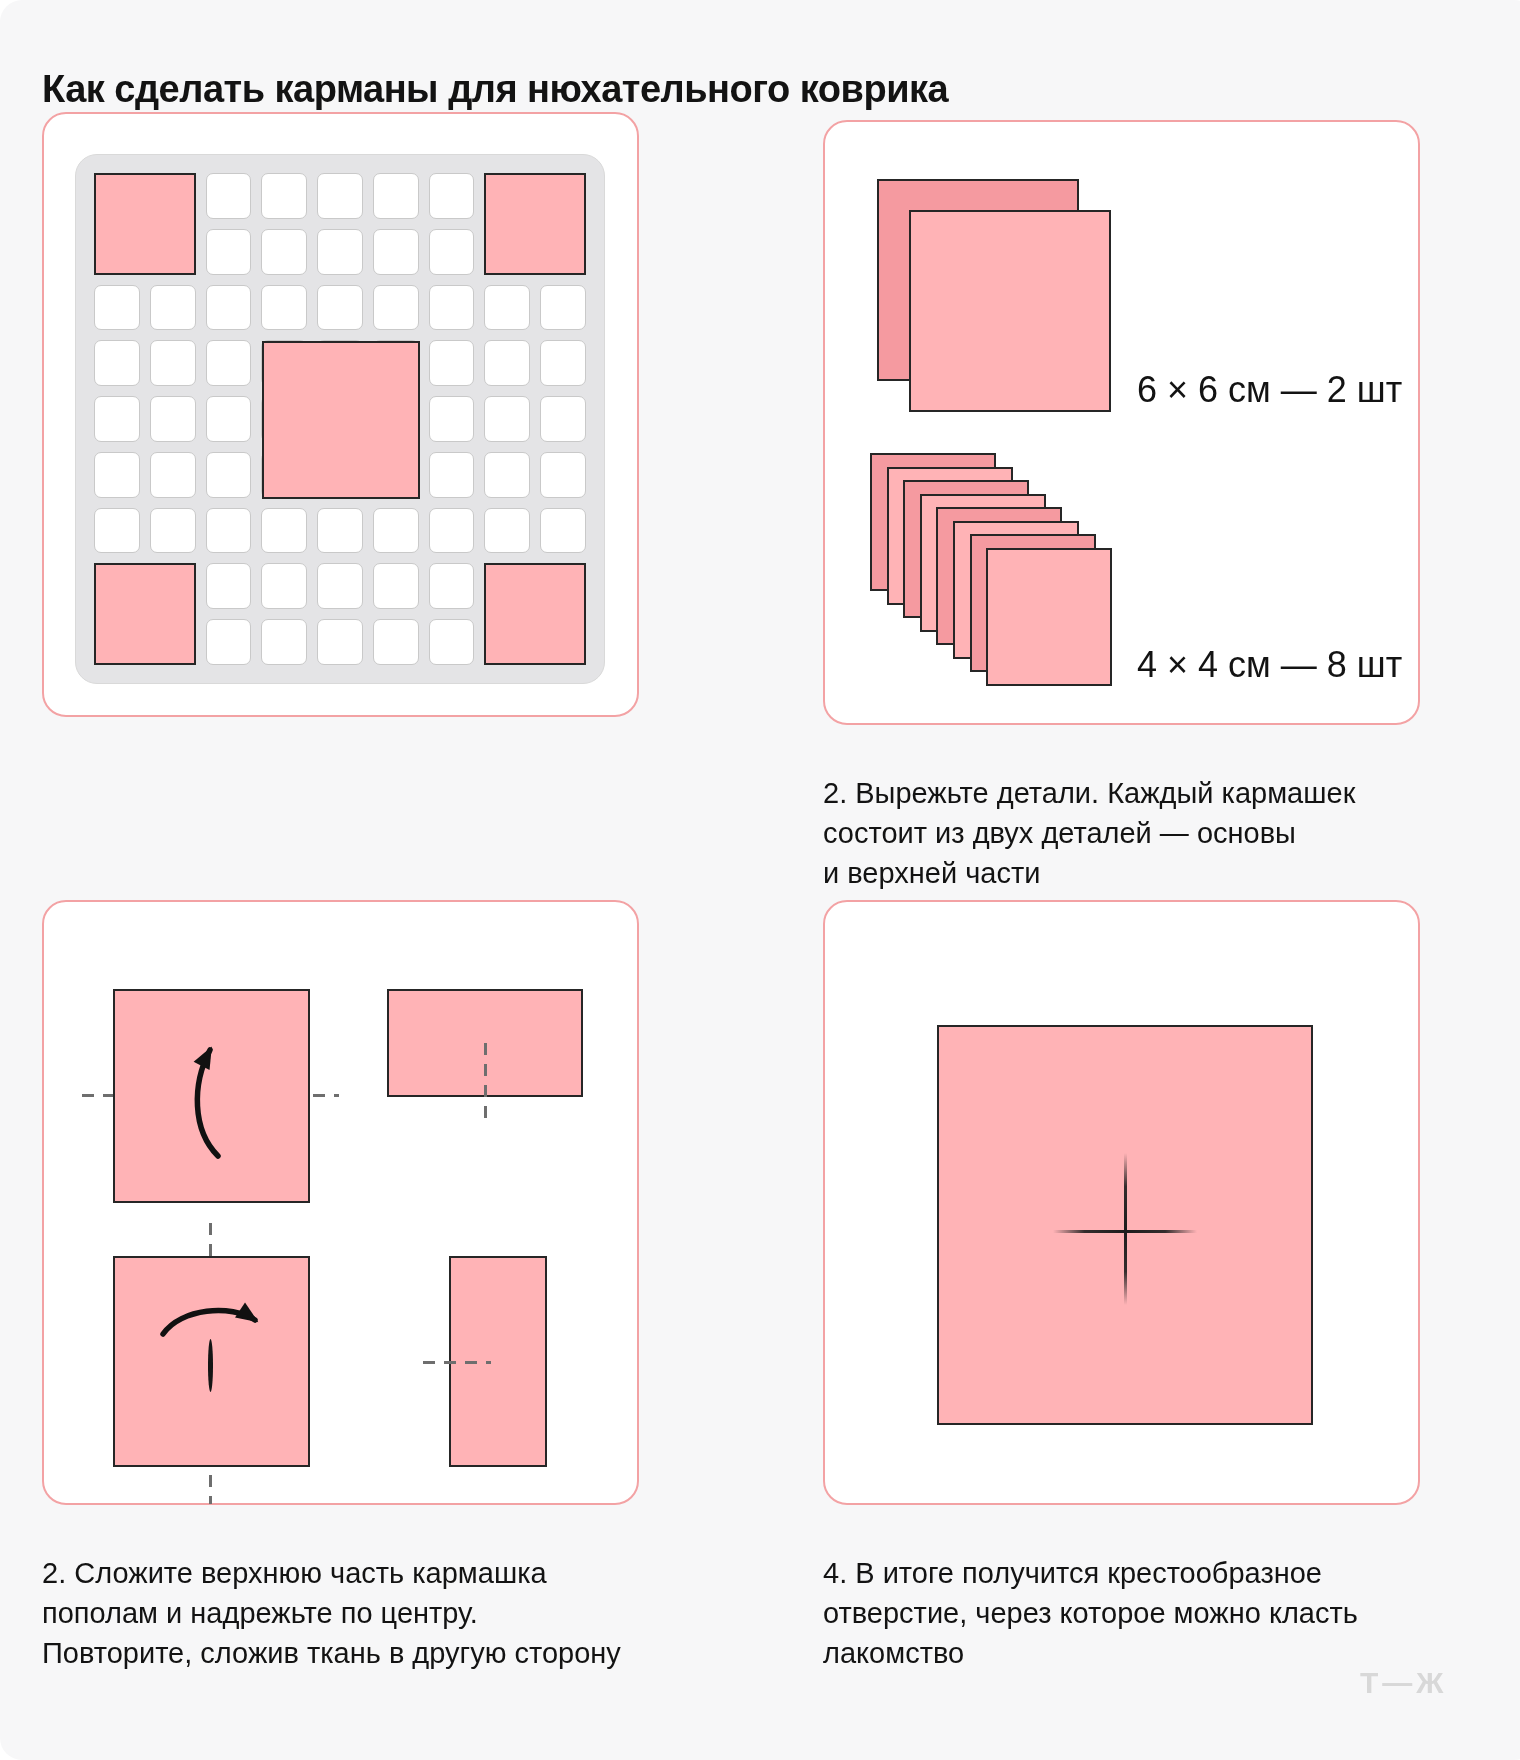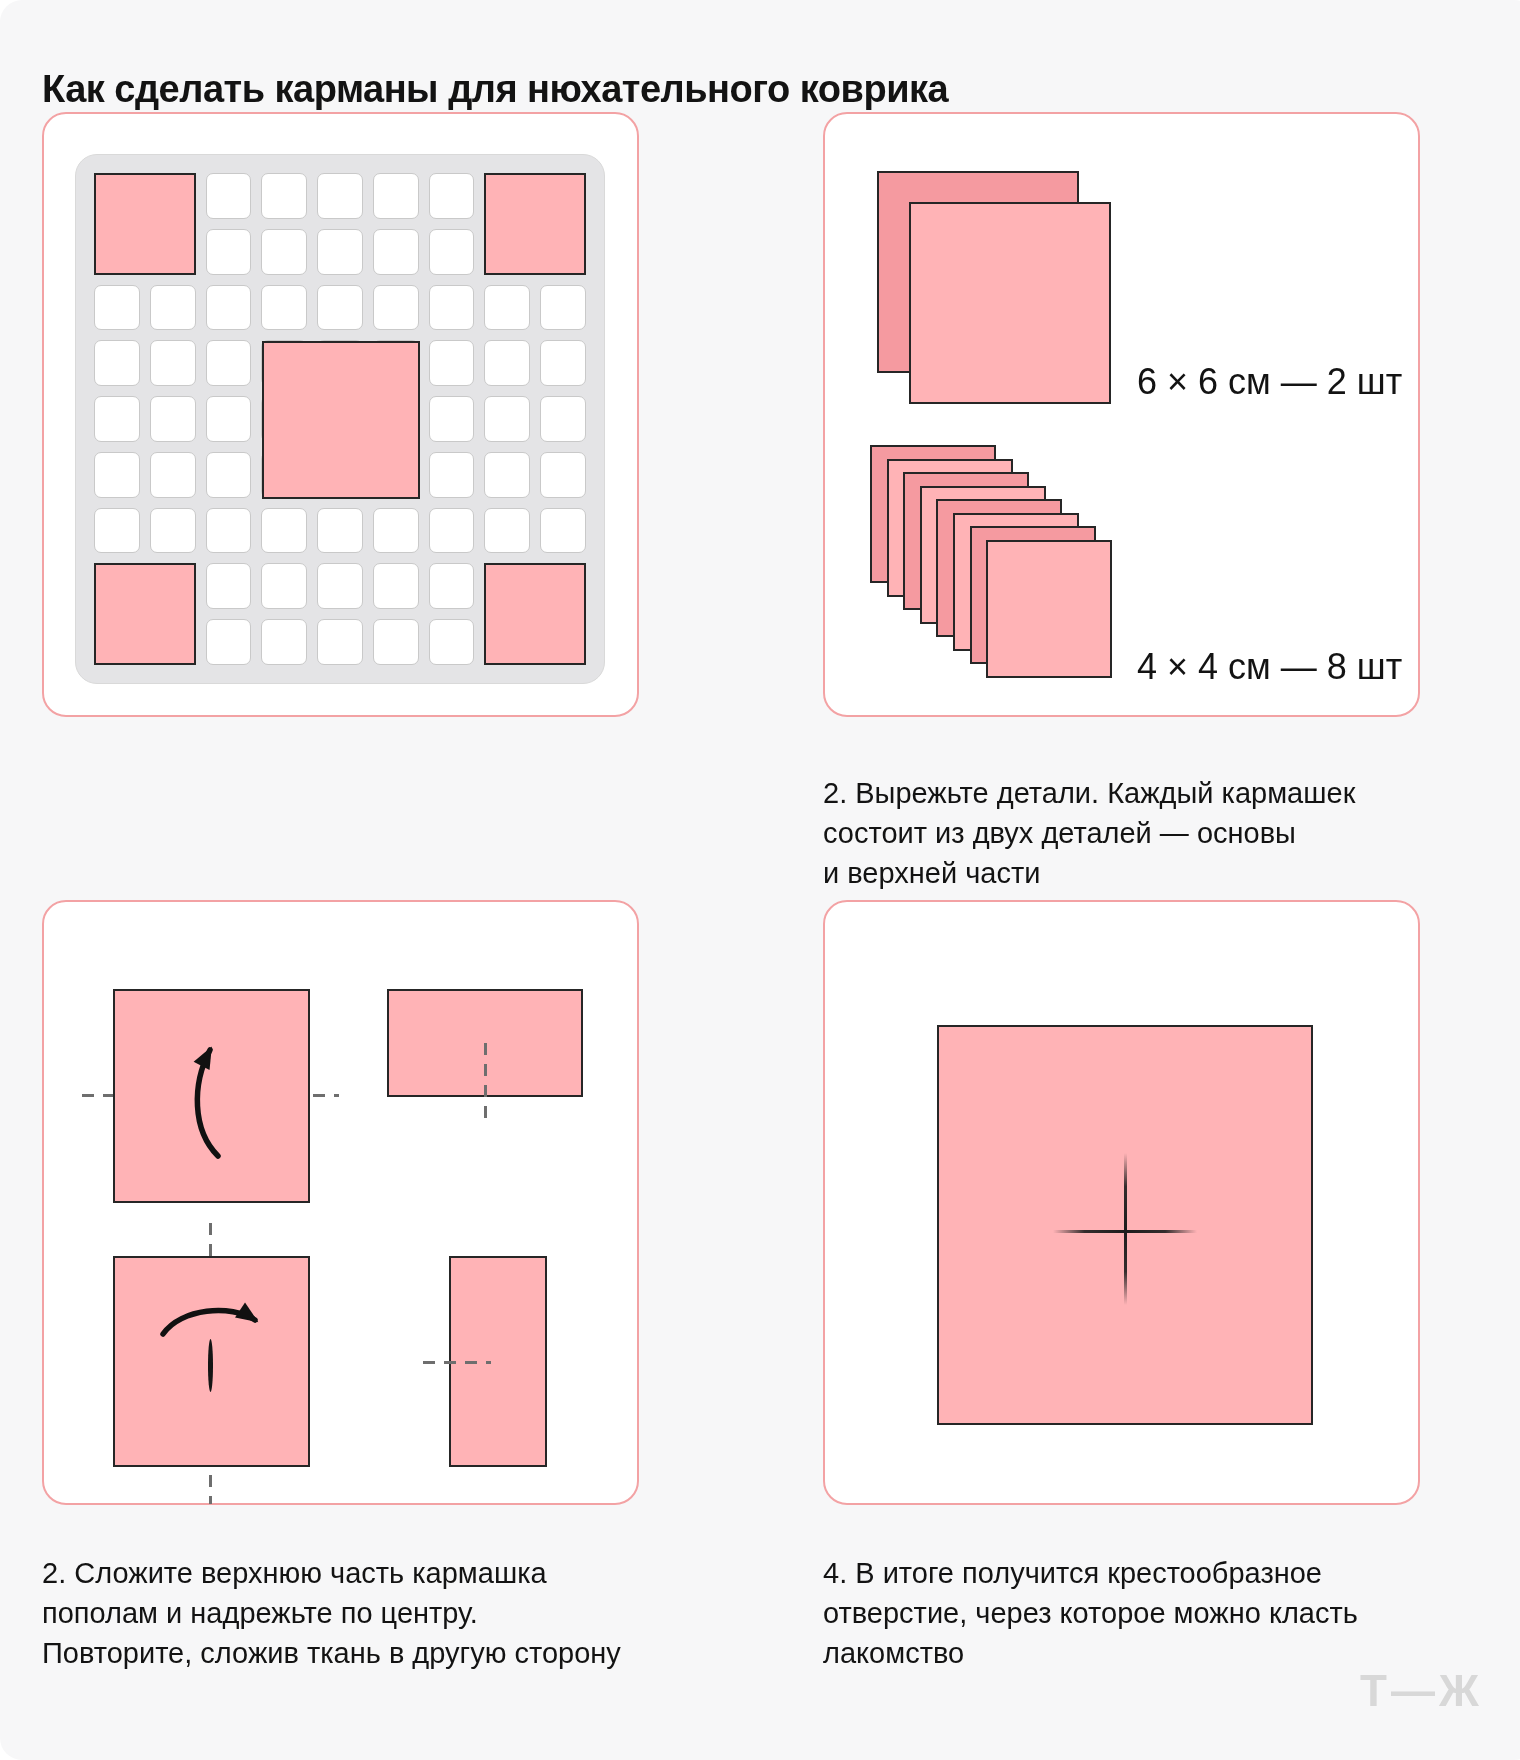--- a/index.html
+++ b/index.html
@@ -2,21 +2,21 @@
 <html style="--page-bg: #f7f7f8; --ink: #131313; --pink-light: #ffb3b6; --pink-dark: #f59aa0; --panel-border: #f3a2a4; --outline: #262626; --mat: #e4e4e6; --cell-border: #c9c9c9; --dash: #6e6e6e; --logo-gray: #d8d8d8;"><head>
 <meta charset="utf-8">
 <style>
   html,body{margin:0;padding:0;background:#ffffff;font-family:"Liberation Sans", sans-serif;}
   .card{position:relative;width:1520px;height:1760px;background:var(--page-bg,#f7f7f8);
         border-radius:22px;overflow:hidden;margin:0 auto;padding-left:16px;}
   .title{position:absolute;left:42px;top:40px;font-size:38px;line-height:48px;font-weight:700;
          color:var(--ink,#131313);letter-spacing:-0.5px;}
   .panel{position:absolute;width:597px;height:605px;background:#ffffff;
          border:2px solid var(--panel-border,#f3a2a4);border-radius:24px;box-sizing:border-box;}
-  .p1{left:42px;top:112px;}  .p2{left:823px;top:112px;text-align:right;}
+  .p1{left:42px;top:112px;}  .p2{left:823px;top:120px;text-align:right;}
   .p3{left:42px;top:900px;}  .p4{left:823px;top:900px;}
   .caption{position:absolute;width:700px;font-size:29px;line-height:40px;color:var(--ink,#131313);
            white-space:pre-line;}
   .c1{left:42px;top:744px;} .c2{left:823px;top:744px;}
   .c3{left:42px;top:1524px;} .c4{left:823px;top:1524px;}
 
   
   .mat{position:absolute;left:31px;top:40px;width:530px;height:530px;background:var(--mat,#e4e4e6);
        border:1px solid #d9d9d9;border-radius:22px;box-sizing:border-box;}
   .gridwrap{position:absolute;left:18px;top:18px;right:18px;bottom:18px;display:grid;
@@ -27,37 +27,37 @@
   .pocket.top-left{left:18px;top:18px;}
   .pocket.top-right{right:18px;top:18px;}
   .pocket.bottom-left{left:18px;bottom:18px;}
   .pocket.bottom-right{right:18px;bottom:18px;}
   .pocket.center{left:186px;top:186px;width:158px;height:158px;}
 
   
   .stack{position:absolute;left:0;top:0;right:0;bottom:0;}
   .sq{position:absolute;border:2.5px solid var(--outline,#262626);box-sizing:border-box;}
   .sizelabel{position:absolute;left:312px;font-size:36px;line-height:44px;color:var(--ink,#131313);}
-  .lab6{top:246px;} .lab4{top:521px;margin-top:10px;}
+  .lab6{top:246px;} .lab4{top:521px;}
 
   
   .shape{position:absolute;background:var(--pink-light,#ffb3b6);
          border:2.5px solid var(--outline,#262626);box-sizing:border-box;}
   .dash-h{position:absolute;height:3px;
           background:repeating-linear-gradient(90deg,var(--dash,#6e6e6e) 0 12px,transparent 12px 21px);}
   .dash-v{position:absolute;width:3px;
           background:repeating-linear-gradient(180deg,var(--dash,#6e6e6e) 0 12px,transparent 12px 21px);}
   .arrow{position:absolute;}
   .slit{position:absolute;left:164px;top:437px;width:5px;height:53px;background:#151515;border-radius:50%;}
   .cross-h{position:absolute;left:228px;top:328px;width:144px;height:3px;
      background:linear-gradient(90deg,rgba(30,30,30,0),rgba(30,30,30,.9) 22%,#1d1d1d 50%,rgba(30,30,30,.9) 78%,rgba(30,30,30,0));}
   .cross-v{position:absolute;left:299px;top:251px;width:3px;height:152px;
      background:linear-gradient(180deg,rgba(30,30,30,0),rgba(30,30,30,.9) 22%,#1d1d1d 50%,rgba(30,30,30,.9) 78%,rgba(30,30,30,0));}
 
-  .logo{position:absolute;left:1360px;top:1666px;font-size:44px;font-weight:700;
+  .logo{position:absolute;left:1360px;top:1666px;font-size:30px;font-weight:700;
         letter-spacing:4px;color:var(--logo-gray,#d8d8d8);}
 </style>
 </head>
 <body>
 
 <div class="card">
 
   <h1 class="title">Как сделать карманы для нюхательного коврика</h1>
 
   <section class="panel p1">

